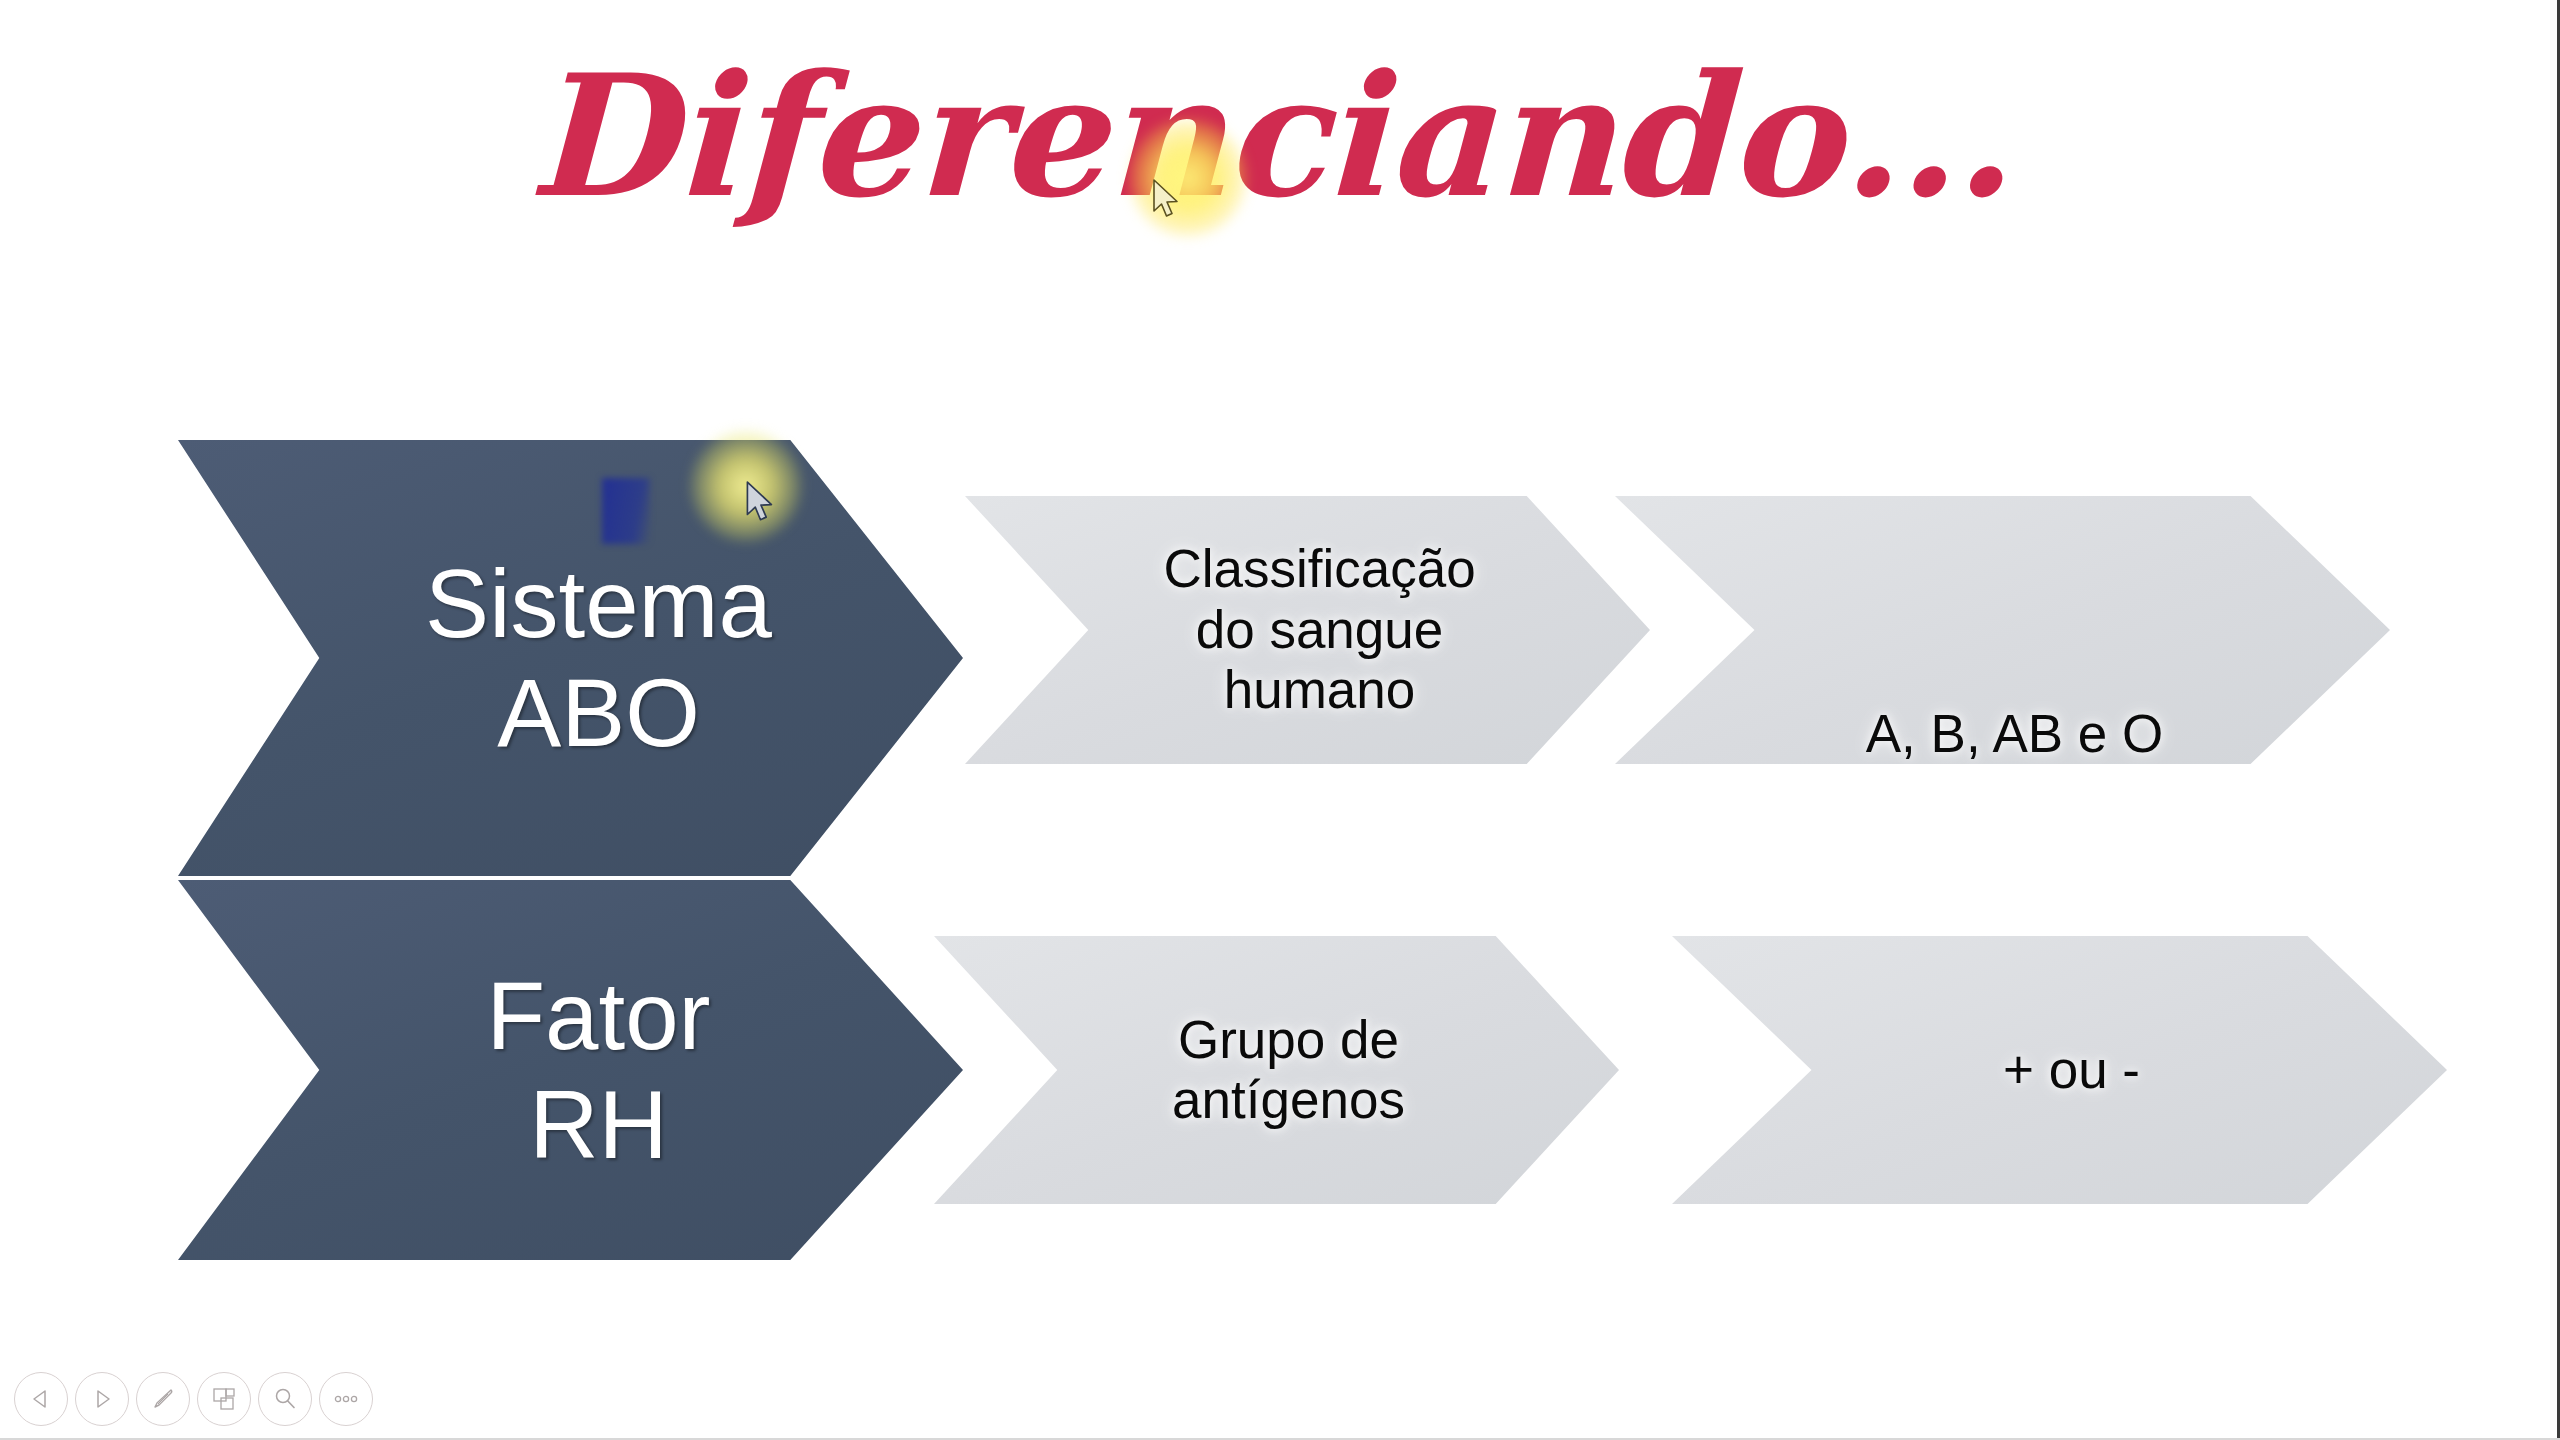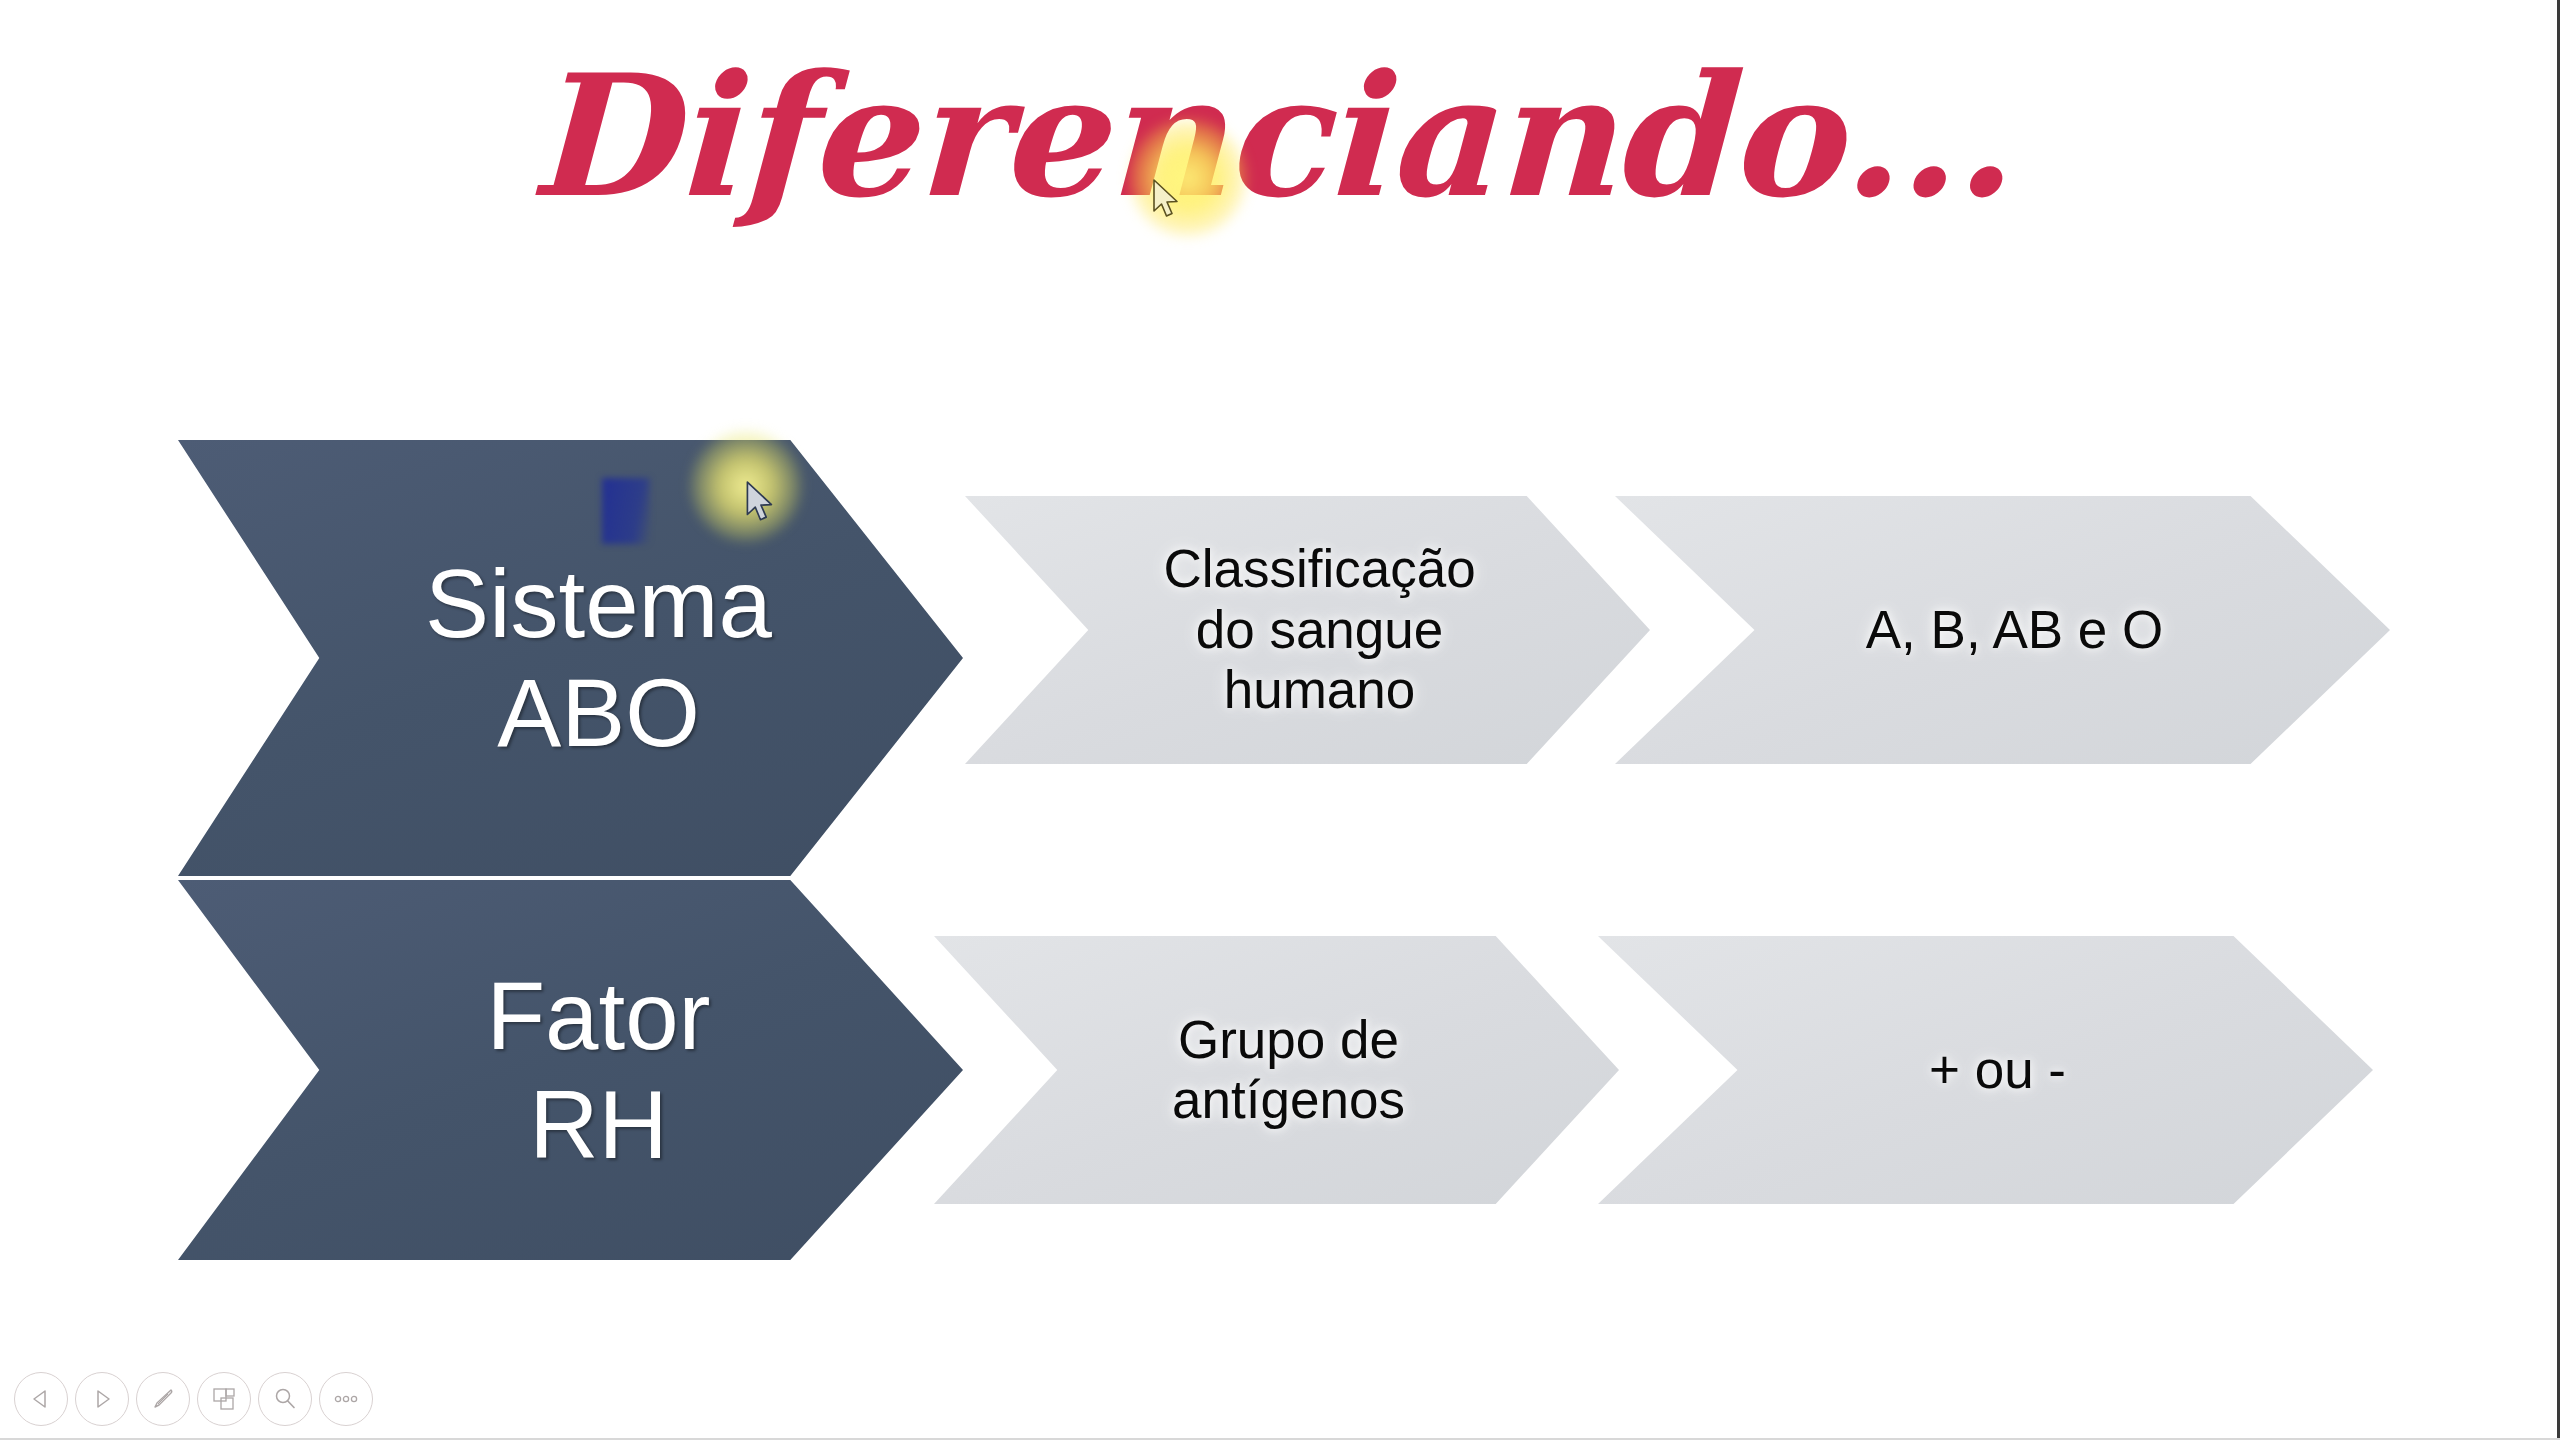--- a/index.html
+++ b/index.html
@@ -111,25 +111,25 @@
     font-size: 53px;
     color: #0a0a0a;
     text-shadow: 0 0 9px rgba(255,255,255,0.95),
                  0 0 18px rgba(255,255,255,0.85);
     transform: translateX(12px);
   }
 
   
   #chev-0-0 { left: 178px;  top: 0px;   width: 785px;  height: 436px; }
   #chev-0-1 { left: 965px;  top: 56px;  width: 685px;  height: 268px; }
-  #chev-0-2 { left: 1615px; top: 56px;  width: 775px;  height: 268px; }
+  #chev-0-2 { left: 1615px; top: 56px;  width: 775px;  height: 268px; align-items: flex-end; }
   
   #chev-1-0 { left: 178px;  top: 0px;   width: 785px;  height: 380px; }
   #chev-1-1 { left: 934px;  top: 56px;  width: 685px;  height: 268px; }
-  #chev-1-2 { left: 1598px; top: 56px;  width: 775px;  height: 268px; }
+  #chev-1-2 { left: 1672px; top: 56px;  width: 775px;  height: 268px; }
 
   
   .laser-glow {
     position: absolute;
     border-radius: 50%;
     pointer-events: none;
     background: radial-gradient(circle,
       rgba(255,247,120,0.95) 0%,
       rgba(255,238,90,0.78) 32%,
       rgba(255,226,60,0.38) 58%,

